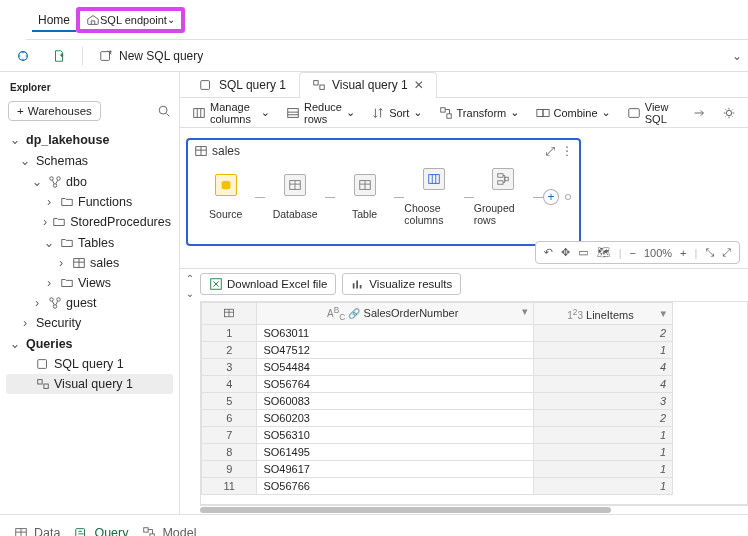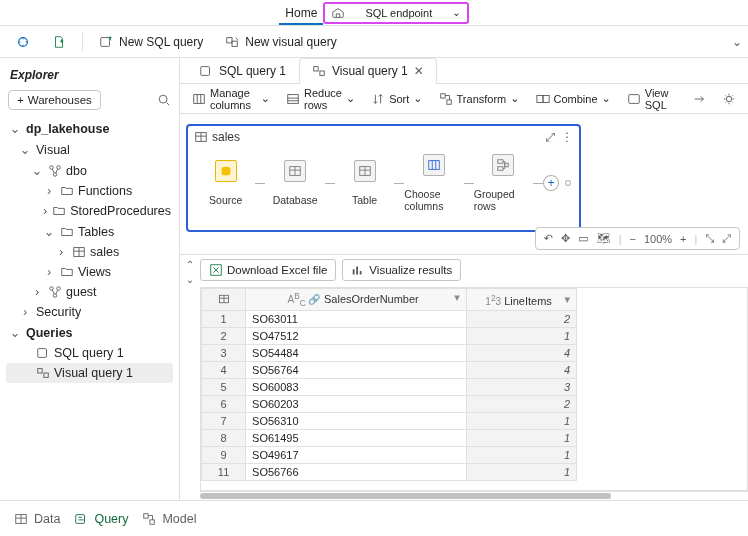--- a/index.html
+++ b/index.html
@@ -5,33 +5,33 @@
   * { box-sizing: border-box; margin: 0; padding: 0; font-family: "Segoe UI", -apple-system, sans-serif; }
   html, body { width: 748px; height: 536px; overflow: hidden; background: #fff; color: #242424; }
   :root {
     --border: #e0e0e0;
     --bg-hover: #f5f5f5;
     --bg-sel: #ededed;
     --accent: #2a61d6;
     --muted: #605e5c;
   }
   
-  .hdr1 { display:flex; align-items:center; justify-content:center; height:26px; border-bottom:1px solid var(--border); padding:0 6px; font-size:12px;}
+  .hdr1 { display:flex; align-items:center; justify-content:flex-start; height:40px; border-bottom:1px solid var(--border); padding:0 6px; font-size:12px;margin-left:26px;}
   .tab-home { position:relative; padding:4px 6px; font-weight:400;}
   .tab-home::after { content:""; position:absolute; left:0; right:0; bottom:-1px; height:2px; background:#0f6cbd;}
-  .endpoint { border:2px solid #d946ef; border-radius:3px; padding:2px 6px; display:flex; align-items:center; gap:20px; font-size:11px;}
+  .endpoint { border:4px solid #d946ef; border-radius:3px; padding:2px 6px; display:flex; align-items:center; gap:0; font-size:11px;}
   
   .cmdbar { display:flex; align-items:center; height:32px; border-bottom:1px solid var(--border); padding:0 6px; gap:2px; font-size:12px; position:relative;}
   .cmdbtn { display:flex; align-items:center; gap:6px; padding:4px 10px; border-radius:3px; cursor:pointer;}
   .vsep { width:1px; height:18px; background:var(--border); margin:0 4px;}
   .chev { position:absolute; right:6px; color:var(--muted);}
   
   .body { display:flex; height:442px; }
   .sidebar { width:180px; border-right:1px solid var(--border); display:flex; flex-direction:column; padding:8px 6px; font-size:12.5px;}
-  .side-title { font-weight:600; font-size:12px; padding:2px 4px 8px;font-style:italic;}
+  .side-title { font-weight:600; font-size:10px; padding:2px 4px 8px;}
   .side-actions { display:flex; align-items:center; justify-content:space-between; padding:0 2px 8px;}
   .add-wh { border:1px solid #c8c6c4; border-radius:4px; padding:3px 8px; display:flex; align-items:center; gap:4px; font-size:11.5px;}
   .tree { flex:1; overflow:auto;}
   .tree-node { display:flex; align-items:center; gap:4px; padding:3px 2px; cursor:pointer; border-radius:3px;}
   .tree-node.sel { background:var(--bg-sel);}
   .tree-node .twisty { width:14px; display:inline-flex; justify-content:center; color:var(--muted);}
   .indent-1 { padding-left:12px;} .indent-2 { padding-left:24px;} .indent-3 { padding-left:36px;} .indent-4 { padding-left:48px;}
   
   .main { flex:1; display:flex; flex-direction:column; min-width:0;}
   .tabstrip { display:flex; align-items:flex-end; height:26px; border-bottom:1px solid var(--border); font-size:12px; padding-left:6px;}
@@ -53,21 +53,21 @@
   .addc { width:16px; height:16px; border:1px solid #b0b0b0; border-radius:50%; display:flex; align-items:center; justify-content:center; color:#0f6cbd; font-size:12px; line-height:1;}
   
   .zoomctrl { position:absolute; right:8px; bottom:4px; display:flex; align-items:center; gap:8px; border:1px solid #c8c6c4; border-radius:4px; padding:4px 8px; background:#fff; font-size:11px; color:var(--muted);}
   
   .results { flex:1; border-top:1px solid var(--border); display:flex; min-height:0;}
   .res-gutter { width:20px; display:flex; flex-direction:column; align-items:center; padding-top:4px; gap:4px; color:var(--muted); font-size:10px;}
   .res-main { flex:1; display:flex; flex-direction:column; min-width:0;}
   .res-actions { display:flex; align-items:center; gap:6px; padding:4px 0 6px 0; font-size:11.5px;text-align:right;}
   .res-btn { display:flex; align-items:center; gap:4px; border:1px solid #c8c6c4; border-radius:3px; padding:3px 8px; cursor:pointer;}
   .grid { border:1px solid var(--border); font-size:11px; height:218px; overflow:auto; position:relative;}
-  .grid table { border-collapse:collapse; width:376px;}
+  .grid table { border-collapse:collapse; width:472px;}
   .grid th, .grid td { border:1px solid var(--border); padding:2px 6px; height:16px;}
   .grid th { background:#f7f7f7; font-weight:400; color:#333; position:sticky; top:0;}
   .grid th.rownum, .grid td.rownum { width:28px; text-align:center; background:#f3f3f3; color:#555;}
   .grid td.num { text-align:right; font-style:italic; color:#555; background:#f3f3f3; width:60px;}
   .grid::-webkit-scrollbar { width:10px;} .grid::-webkit-scrollbar-thumb { background:#c1c1c1; border-radius:5px;}
   .hscroll { height:10px; border-top:1px solid var(--border); position:relative; }
   .hscroll div { position:absolute; left:0; top:1px; height:6px; width:75%; background:#c1c1c1; border-radius:3px;}
   
   .footer { height:36px; border-top:1px solid var(--border); display:flex; align-items:center; gap:14px; padding:0 14px; font-size:12.5px;}
   .ftab { display:flex; align-items:center; gap:6px; color:var(--muted); cursor:pointer;}
@@ -106,28 +106,20 @@
     </div>
   <div class="vsep"></div>
   <div class="cmdbtn">
     <span class="ico"><svg viewBox="0 0 16 16">
           <rect x="2" y="3" width="10" height="10" rx="1" fill="none" stroke="#555"></rect>
           <path d="M10 2l4 4" stroke="#107c41"></path>
           <circle cx="13" cy="3" r="1.3" fill="#107c41"></circle>
         </svg></span>
     <span>New SQL query</span>
   </div>
-  <div class="cmdbtn">
-    <span class="ico"><svg viewBox="0 0 16 16">
-          <rect x="2" y="3" width="6" height="6" fill="none" stroke="#555"></rect>
-          <rect x="8" y="7" width="6" height="6" fill="none" stroke="#555"></rect>
-          <path d="M12 3l3 3" stroke="#107c41"></path>
-        </svg></span>
-    <span>New visual query</span>
-  </div>
   <span class="chev">⌄</span>
 </div>
 
 <div class="body">
 
   <div class="sidebar">
     <div class="side-title">Explorer</div>
     <div class="side-actions">
       <div class="add-wh">
           <span>+</span>
@@ -138,21 +130,21 @@
             <path d="M11 11l3 3" stroke="#555"></path>
           </svg></span>
     </div>
     <div class="tree">
       <div class="tree-node">
           <span class="twisty">⌄</span>
           <b>dp_lakehouse</b>
         </div>
       <div class="tree-node indent-1">
           <span class="twisty">⌄</span>
-          <span>Visual</span>
+          <span>Schemas</span>
         </div>
       <div class="tree-node indent-2">
           <span class="twisty">⌄</span>
           <span class="ico"><svg viewBox="0 0 16 16">
               <circle cx="4" cy="4" r="2" fill="none" stroke="#555"></circle>
               <circle cx="12" cy="4" r="2" fill="none" stroke="#555"></circle>
               <circle cx="8" cy="12" r="2" fill="none" stroke="#555"></circle>
               <path d="M5 6l2 4M11 6l-2 4" stroke="#555"></path>
             </svg></span>
           <span>dbo</span>

